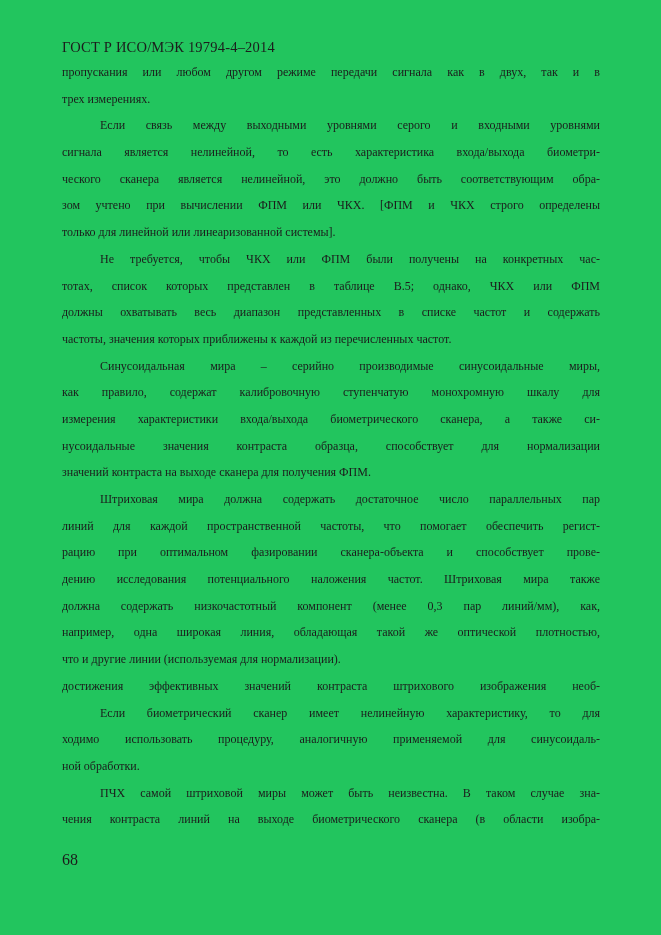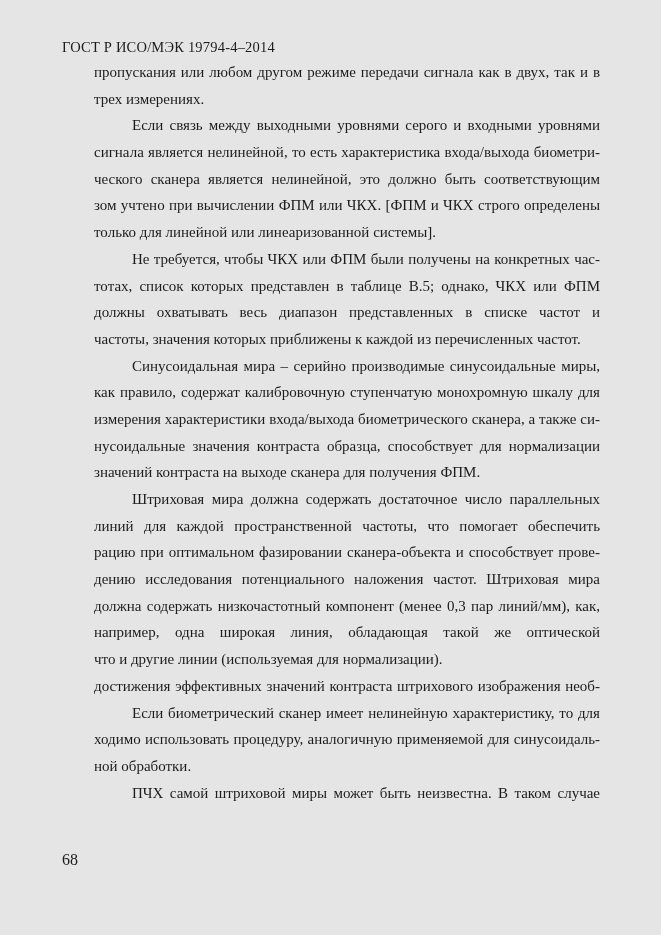--- a/index.html
+++ b/index.html
@@ -4,21 +4,21 @@
 <style>
   html, body {
     margin: 0;
     padding: 0;
     background: #ffffff;
   }
   .page {
     position: relative;
     width: 661px;
     height: 935px;
-    background: #e5e5e5;
+    background: #22c55e;
     font-family: "Liberation Serif", "DejaVu Serif", serif;
     color: #1c1c1c;
     overflow: hidden;
     box-sizing: border-box;
     padding: 40px 61px 0 62px;
   }
   .running-header {
     font-size: 14.5px;
     line-height: 15px;
     letter-spacing: 0.2px;
@@ -27,26 +27,25 @@
     white-space: nowrap;
   }
   .doc-body {
     width: 538px;
   }
   .paragraph {
     margin: 0;
     padding: 0;
   }
   .line {
-    font-size: 15px;
+    font-size: 12px;
     line-height: 26.7px;
     height: 26.7px;
     white-space: normal;
     overflow: hidden;
-    margin-left: 32px;
   }
   .line.justify {
     text-align: justify;
     text-align-last: justify;
   }
   .line.left {
     text-align: center;
     text-align-last: left;
   }
   .line.indent {
@@ -101,17 +100,18 @@
         <div class="line left">что и другие линии (используемая для нормализации).</div>
       </div>
       <div class="paragraph">
         <div class="line justify">достижения эффективных значений контраста штрихового изображения необ-</div>
         <div class="line justify indent">Если биометрический сканер имеет нелинейную характеристику, то для</div>
         <div class="line justify">ходимо использовать процедуру, аналогичную применяемой для синусоидаль-</div>
         <div class="line left">ной обработки.</div>
       </div>
       <div class="paragraph">
         <div class="line justify indent">ПЧХ самой штриховой миры может быть неизвестна. В таком случае зна-</div>
+        <div class="line justify">чения контраста линий на выходе биометрического сканера (в области изобра-</div>
       </div>
     </div>
 
   <div class="page-number">68</div>
 </div>
 
 </body></html>

